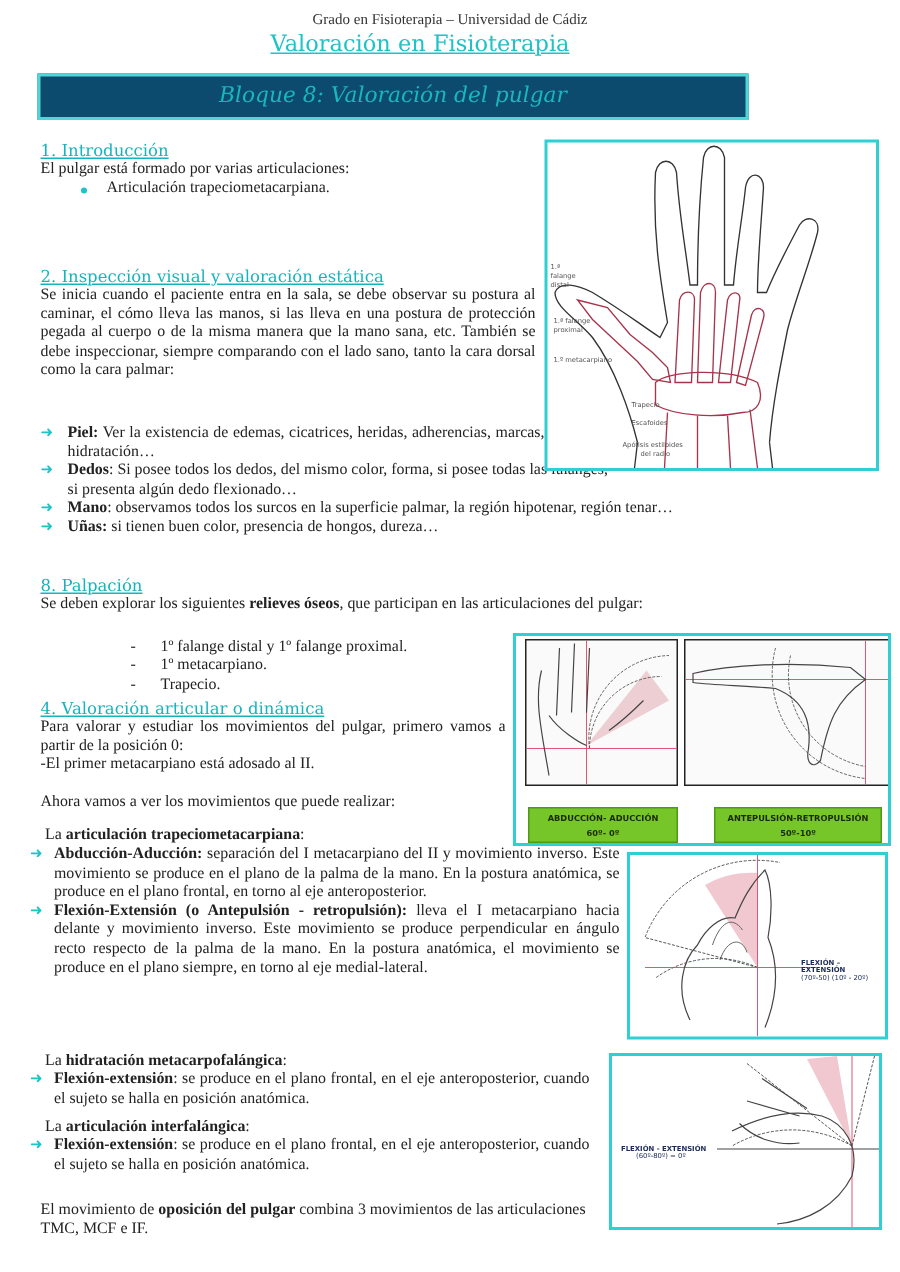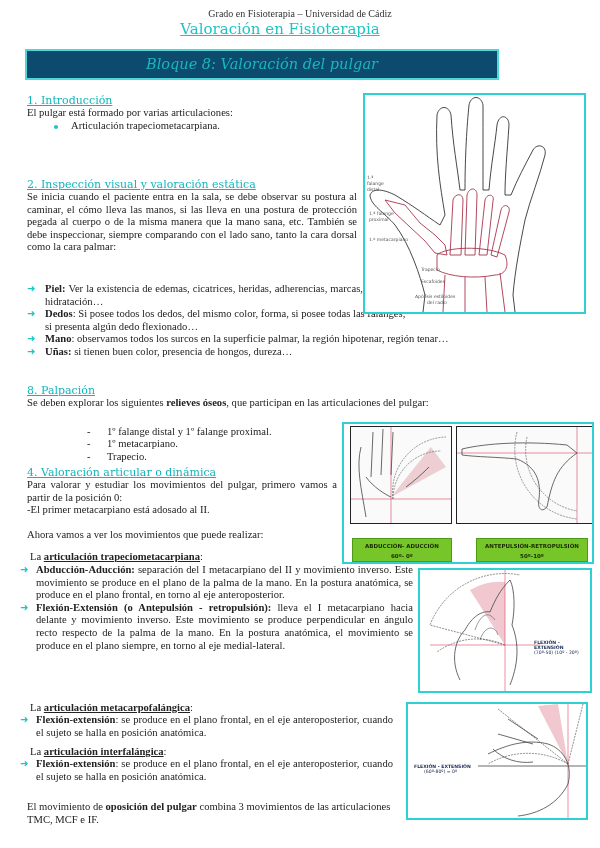--- a/index.html
+++ b/index.html
@@ -15,21 +15,21 @@
   ul.dots{margin:0;padding:0 0 0 44px;list-style:none;}
   ul.dots li{position:relative;}
   ul.dots li:before{content:"";position:absolute;left:-17px;top:5px;width:4px;height:4px;border-radius:50%;background:#1ec3c7;}
   ul.arrows{margin:0;padding:0 0 0 18px;list-style:none;}
   ul.arrows li{position:relative;}
   ul.arrows li .arr{position:absolute;left:-18px;top:0;color:#1ec3c7;font-family:"DejaVu Sans",sans-serif;font-size:10px;}
   ul.dashes{margin:16px;padding:0 0 0 64px;list-style:none;}
   ul.dashes li{position:relative;}
   ul.dashes li:before{content:"-";position:absolute;left:-20px;}
   b{font-weight:bold;}
-  .ul{text-decoration:underline;font-weight:bold;}
+  .ul{font-weight:bold;}
   .imgbox{border:2px solid #2ed0d4;background:#fff;box-sizing:border-box;overflow:hidden;}
   .lbl{font-family:"DejaVu Sans",sans-serif;font-size:4.5px;color:#555;}
   .greenbtn{background:#76c62a;border:1px solid #4f9a14;color:#1b2a00;font-family:"DejaVu Sans",sans-serif;font-size:5.5px;font-weight:bold;text-align:center;box-sizing:border-box;}
   .caption{font-family:"DejaVu Sans",sans-serif;font-size:4.6px;font-weight:bold;color:#1b2a56;}
 </style>
 </head>
 <body>
 
 <div class="abs hdr-top">Grado en Fisioterapia – Universidad de Cádiz</div>
 <div class="abs hdr-title">Valoración en Fisioterapia</div>
@@ -137,21 +137,21 @@
 
 <div class="abs txt" style="top:551px;left:30px;"><span>La </span><span class="ul">articulación trapeciometacarpiana</span><span>:</span></div>
 
 <div class="abs" style="top:564px;left:20px;width:393px;">
   <ul class="arrows txt" style="padding-left:16px;">
     <li class="just"><span class="arr" style="left:-16px;">➜</span><b>Abducción-Aducción:</b><span> separación del I metacarpiano del II y movimiento inverso. Este movimiento se produce en el plano de la palma de la mano. En la postura anatómica, se produce en el plano frontal, en torno al eje anteroposterior.</span></li>
     <li class="just"><span class="arr" style="left:-16px;">➜</span><b>Flexión-Extensión (o Antepulsión - retropulsión):</b><span> lleva el I metacarpiano hacia delante y movimiento inverso. Este movimiento se produce perpendicular en ángulo recto respecto de la palma de la mano. En la postura anatómica, el movimiento se produce en el plano siempre, en torno al eje medial-lateral.</span></li>
   </ul>
 </div>
 
-<div class="abs txt" style="top:702px;left:30px;"><span>La </span><span class="ul">articulación metacarpofalángica</span><span>:</span></div>
+<div class="abs txt" style="top:702px;left:30px;"><span>La </span><span class="ul">hidratación metacarpofalángica</span><span>:</span></div>
 <div class="abs" style="top:714px;left:20px;width:373px;">
   <ul class="arrows txt" style="padding-left:16px;">
     <li class="just"><span class="arr" style="left:-16px;">➜</span><b>Flexión-extensión</b><span>: se produce en el plano frontal, en el eje anteroposterior, cuando el sujeto se halla en posición anatómica.</span></li>
   </ul>
 </div>
 
 <div class="abs txt" style="top:746px;left:30px;"><span>La </span><span class="ul">articulación interfalángica</span><span>:</span></div>
 <div class="abs" style="top:758px;left:20px;width:373px;">
   <ul class="arrows txt" style="padding-left:16px;">
     <li class="just"><span class="arr" style="left:-16px;">➜</span><b>Flexión-extensión</b><span>: se produce en el plano frontal, en el eje anteroposterior, cuando el sujeto se halla en posición anatómica.</span></li>

